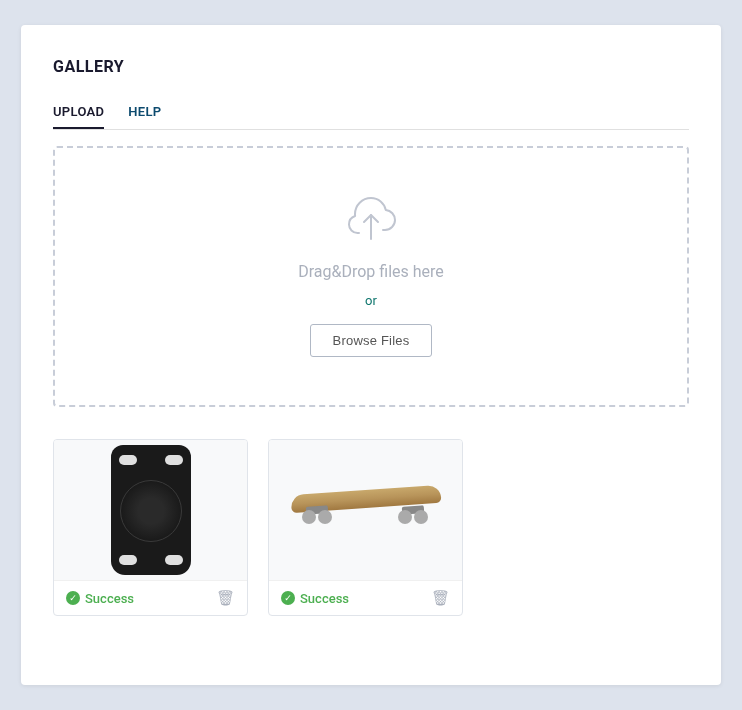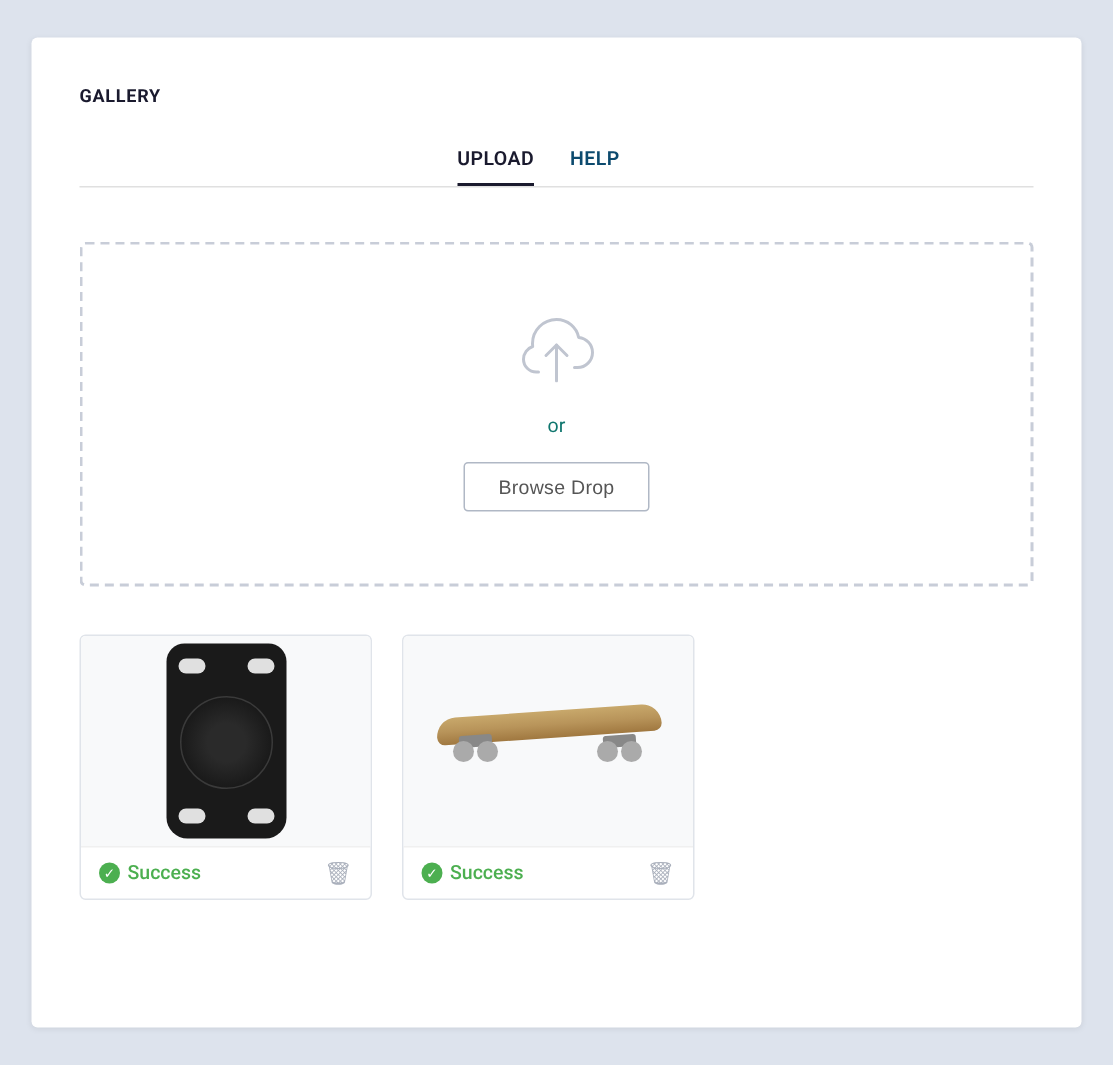--- a/index.html
+++ b/index.html
@@ -16,33 +16,32 @@
     .card {
       background: #fff;
       border-radius: 4px;
       width: 700px;
       min-height: 660px;
       padding: 32px 32px 40px 32px;
       box-shadow: 0 1px 4px rgba(0,0,0,0.08);
     }
 
     .page-title {
-      font-size: 12px;
+      font-size: 16px;
       font-weight: 700;
       color: #1a1a2e;
       letter-spacing: 0.5px;
       margin-bottom: 20px;
       text-transform: uppercase;
     }
 
     .tabs {
       display: flex;
       border-bottom: 1px solid #e0e0e0;
-      margin-bottom: 36px;
-      justify-content: center;
+      margin-bottom: 16px;
     }
 
     .tab {
       padding: 8px 0;
       margin-right: 24px;
       font-size: 13px;
       font-weight: 600;
       color: #0c4a6e;
       cursor: pointer;
       border-bottom: 2px solid transparent;
@@ -252,22 +251,23 @@
   </div>
 
   <div class="drop-zone">
     <div class="upload-icon">
       <svg width="52" height="44" viewBox="0 0 52 44" fill="none" xmlns="http://www.w3.org/2000/svg">
         <path d="M38 34H40C45.5 34 50 29.5 50 24C50 18.8 46 14.5 40.8 14C39.4 7.2 33.4 2 26 2C17.2 2 10 9.2 10 18C10 18.7 10.1 19.3 10.1 20C6.6 21.2 4 24.5 4 28.5C4 33.2 7.8 37 12.5 37H14" stroke="#c0c5d0" stroke-width="2" stroke-linecap="round" stroke-linejoin="round"></path>
         <path d="M19 26L26 19L33 26" stroke="#c0c5d0" stroke-width="2" stroke-linecap="round" stroke-linejoin="round"></path>
         <path d="M26 19V43" stroke="#c0c5d0" stroke-width="2" stroke-linecap="round" stroke-linejoin="round"></path>
       </svg>
     </div>
+    <div class="drop-text">Drag&amp;Drop files here</div>
     <div class="or-text">or</div>
-    <button class="browse-btn">Browse Drop</button>
+    <button class="browse-btn">Browse Files</button>
   </div>
 
   <div class="gallery-grid">
 
     <div class="gallery-item">
       <div class="gallery-image-area">
         <div class="skate1">
           <div class="wheels-top">
             <div class="wheel"></div>
             <div class="wheel"></div>

